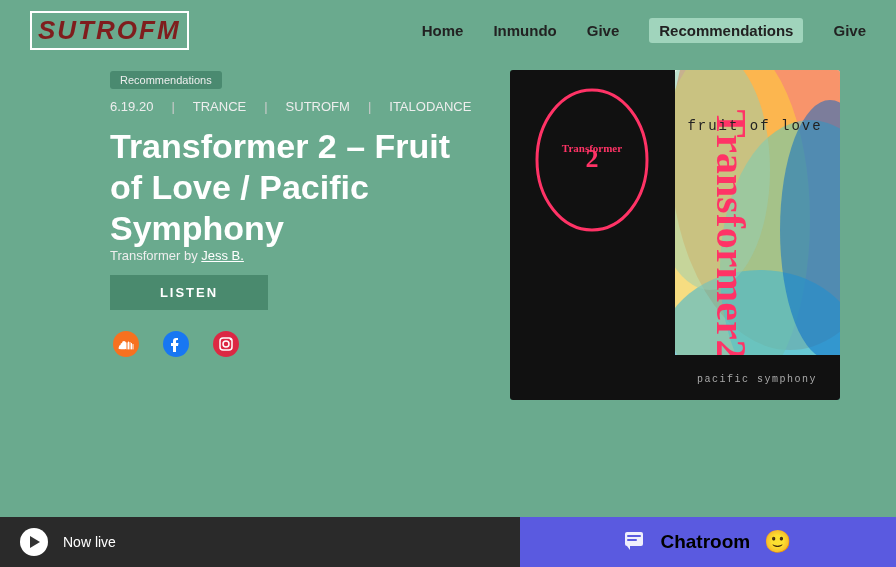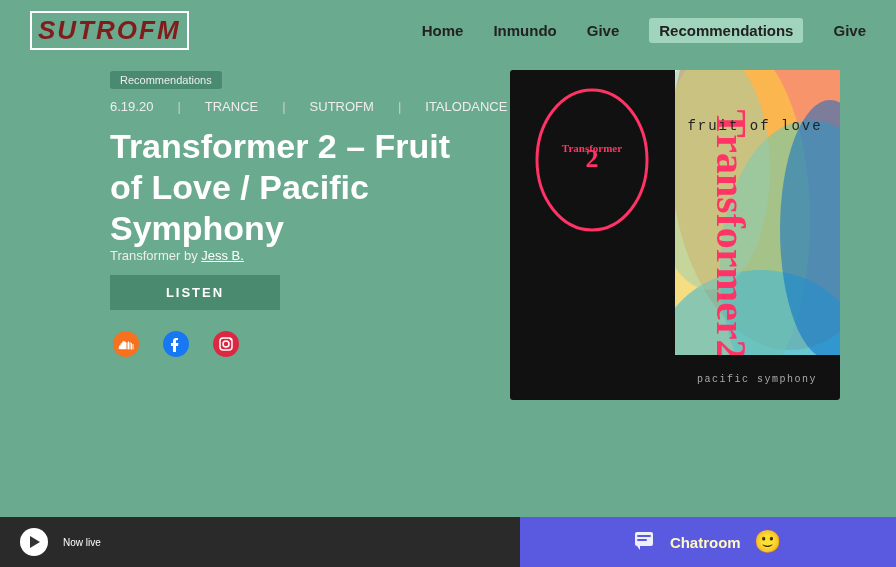--- a/index.html
+++ b/index.html
@@ -70,21 +70,21 @@
       color: #eee;
       font-size: 11px;
       padding: 3px 10px;
       border-radius: 3px;
       display: inline-block;
       margin-bottom: 10px;
     }
     .meta-row {
       display: flex;
       align-items: flex-start;
-      gap: 24px;
+      gap: 18px;
       font-size: 13px;
       color: #eee;
       margin-bottom: 12px;
     }
     .meta-separator {
       color: #ccc;
     }
     .title {
       font-size: 34px;
       font-weight: bold;
@@ -106,21 +106,21 @@
       font-size: 13px;
       color: #eee;
       line-height: 1.5;
       margin-bottom: 20px;
     }
     .listen-btn {
       background: #4a8a6e;
       color: #fff;
       border: none;
       padding: 10px 0;
-      width: 170px;
+      width: 158px;
       text-align: center;
       font-size: 13px;
       font-weight: bold;
       letter-spacing: 2px;
       cursor: pointer;
       display: block;
       margin-bottom: 18px;
     }
     .social-icons {
       display: flex;
@@ -181,41 +181,41 @@
     .play-triangle {
       width: 0;
       height: 0;
       border-style: solid;
       border-width: 6px 0 6px 10px;
       border-color: transparent transparent transparent #333;
       margin-left: 2px;
     }
     .now-live-text {
       color: #fff;
-      font-size: 10px;
+      font-size: 14px;
     }
     .chatroom-section {
       background: #5a5ae0;
       flex: 1;
       display: flex;
       align-items: center;
       justify-content: center;
       gap: 14px;
       cursor: pointer;
     }
     .chat-icon {
       width: 22px;
       height: 22px;
       display: flex;
       align-items: center;
       justify-content: center;
     }
     .chatroom-text {
-      color: #fef9c3;
-      font-size: 15px;
+      color: #000000;
+      font-size: 19px;
       font-weight: bold;
     }
     .emoji-icon {
       font-size: 22px;
     }
   </style>
 </head>
 <body>
 
 <div class="header">

